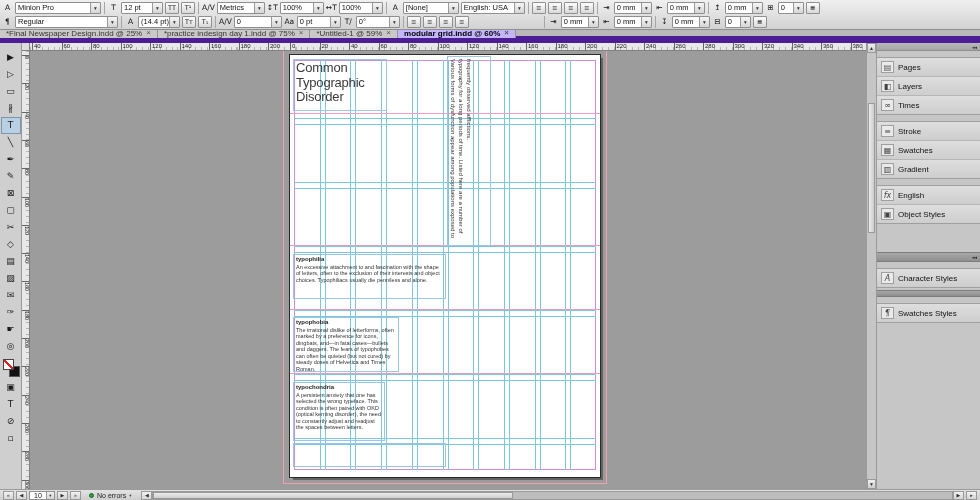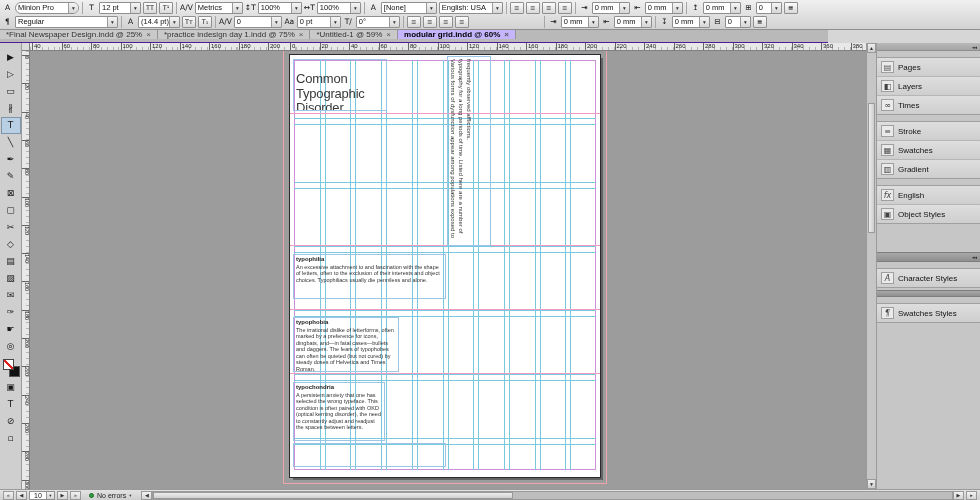--- a/index.html
+++ b/index.html
@@ -9,21 +9,21 @@
   .crow{display:flex;align-items:center;height:15px;padding:0 2px;gap:2px;overflow:hidden}
   .crow+.crow{height:14px}
   .ctl-icon{font-size:7.5px;line-height:1;color:#111;min-width:11px;text-align:center;font-family:"DejaVu Sans",sans-serif}
   .ctl-btn{box-sizing:border-box;flex:none;width:14px;height:12px;font-size:6.5px;line-height:10px;text-align:center;border:1px solid #8f8f8f;border-radius:1px;background:linear-gradient(#fdfdfd,#d9d9d9);color:#222;font-family:"DejaVu Sans",sans-serif}
   .ctl-combo{box-sizing:border-box;flex:none;display:flex;align-items:stretch;height:12px;border:1px solid #8f8f8f;border-radius:1px;background:#fff;overflow:hidden}
   .ctl-val{flex:1;font-size:7.5px;line-height:10px;padding:0 2px;white-space:nowrap;overflow:hidden;color:#111}
   .ctl-arrow{width:9px;flex:none;background:linear-gradient(#f5f5f5,#d6d6d6);border-left:1px solid #999;font-size:5.5px;line-height:10px;text-align:center;color:#333}
   .ctl-sep{width:1px;height:12px;background:#a6a6a6;margin:0 1px;flex:none}
   .ctl-gap{height:1px;flex:none}
   
-  #tabbar{position:absolute;left:0;top:30px;width:828px;height:13px;background:#b9b9b9;border-bottom:1px solid #4c1d95;box-sizing:border-box;display:flex;align-items:flex-start;z-index:5}
+  #tabbar{position:absolute;left:0;top:30px;width:980px;height:13px;background:#b9b9b9;border-bottom:7px solid #4c1d95;box-sizing:border-box;display:flex;align-items:center;z-index:5}
   .tab{display:flex;align-items:center;gap:4px;padding:0 6px;font-size:8px;color:#333;background:#c9c9c9;border-right:1px solid #949494;white-space:nowrap}
   .tab.active{background:#c4b5fd;color:#000;font-weight:bold}
   .tab-close{font-size:8px;color:#555;line-height:1}
   
   #corner{position:absolute;left:22px;top:43px;width:8px;height:8px;background:#dcdcdc;border-right:1px solid #808080;border-bottom:1px solid #808080;box-sizing:border-box;z-index:4}
   #hruler{position:absolute;left:30px;top:43px;width:836px;height:8px;background:#e8e8e8;background-image:repeating-linear-gradient(90deg,#b3b3b3 0 1px,transparent 1px 5.9px);background-size:100% 3px;background-position:0 100%;background-repeat:no-repeat;border-bottom:1px solid #808080;box-sizing:border-box;overflow:hidden;z-index:4}
   .hlab{position:absolute;top:0;bottom:0;border-left:1px solid #666;font-size:6px;line-height:7px;padding-left:1px;color:#222}
   #vruler{position:absolute;left:22px;top:51px;width:8px;height:438px;background:#e8e8e8;background-image:repeating-linear-gradient(180deg,#b3b3b3 0 1px,transparent 1px 5.9px);background-size:3px 100%;background-position:100% 0;background-repeat:no-repeat;border-right:1px solid #808080;box-sizing:border-box;overflow:hidden;z-index:4}
   .vlab{position:absolute;left:0;width:8px;border-top:1px solid #666;font-size:5.5px;line-height:6px;color:#222;writing-mode:vertical-rl}
   
@@ -37,21 +37,21 @@
   
   #canvas{position:absolute;left:30px;top:51px;width:836px;height:438px;background:#9c9c9c;overflow:hidden;z-index:1}
   #page{position:absolute;left:260px;top:4px;width:310px;height:422px;background:#fff;outline:1px solid #2a2a2a;box-shadow:3px 3px 0 rgba(30,30,30,.45)}
   .bleed{position:absolute;left:-7px;top:-7px;right:-7px;bottom:-7px;border:1px solid #efa3ab;z-index:0}
   .margins{position:absolute;left:4px;right:4px;top:5px;bottom:7px;border:1px solid #cf8fd8;z-index:1}
   .gv{position:absolute;top:5px;bottom:7px;width:1px;background:#79c9de;z-index:1}
   .gh{position:absolute;left:4px;right:4px;height:1px;background:#79c9de;z-index:1}
   .gp{position:absolute;left:0;right:0;height:1px;background:#f29ac2;z-index:1}
   .tframe{position:absolute;border:1px solid #9cc4e4;box-sizing:border-box;overflow:hidden;z-index:2;background:transparent;color:#222}
   #title-frame{left:3px;top:4px;width:94px;height:52px}
-  #title-frame .ttl{font-size:13px;line-height:14.5px;letter-spacing:-.2px;color:#3a3a3a;padding:12px 2px}
+  #title-frame .ttl{font-size:13px;line-height:14.5px;letter-spacing:-.2px;color:#3a3a3a;padding:1px 2px}
   #intro-frame{left:157px;top:1px;width:44px;height:190px}
   #intro-frame .vtx{writing-mode:vertical-lr;font-size:6px;line-height:8px;height:184px;padding:2px 1px;color:#333}
   #entry0{left:3px;top:199px;width:153px;height:45px}
   #entry1{left:3px;top:262px;width:106px;height:55px}
   #entry2{left:3px;top:327px;width:92px;height:59px}
   #empty-frame{left:3px;top:388px;width:153px;height:24px}
   .term{font-size:6px;font-weight:bold;line-height:7.5px;padding:1px 2px 0;color:#222}
   .def{font-size:5.5px;line-height:6.6px;padding:0 2px;color:#333}
   
   #vscroll{position:absolute;left:866px;top:43px;width:10px;height:446px;background:#c6c6c6;border-left:1px solid #9a9a9a;box-sizing:border-box;z-index:4}
@@ -82,21 +82,21 @@
   .st-thumb{position:absolute;left:0;top:0;bottom:0;width:45%;background:linear-gradient(#ececec,#cfcfcf);border:1px solid #999;box-sizing:border-box}
 </style>
 </head>
 <body>
 
 <div class="app">
 
   <div id="controlbar">
     <div class="crow" id="crow0">
         <div class="ctl-icon">A</div>
-        <div class="ctl-combo" style="width: 64px; border-radius: 6px;">
+        <div class="ctl-combo" style="width: 86px;">
           <div class="ctl-val">Minion Pro</div>
           <div class="ctl-arrow">▾</div>
         </div>
         <div class="ctl-sep"></div>
         <div class="ctl-icon">T</div>
         <div class="ctl-combo" style="width: 42px;">
           <div class="ctl-val">12 pt</div>
           <div class="ctl-arrow">▾</div>
         </div>
         <div class="ctl-btn">TT</div>

